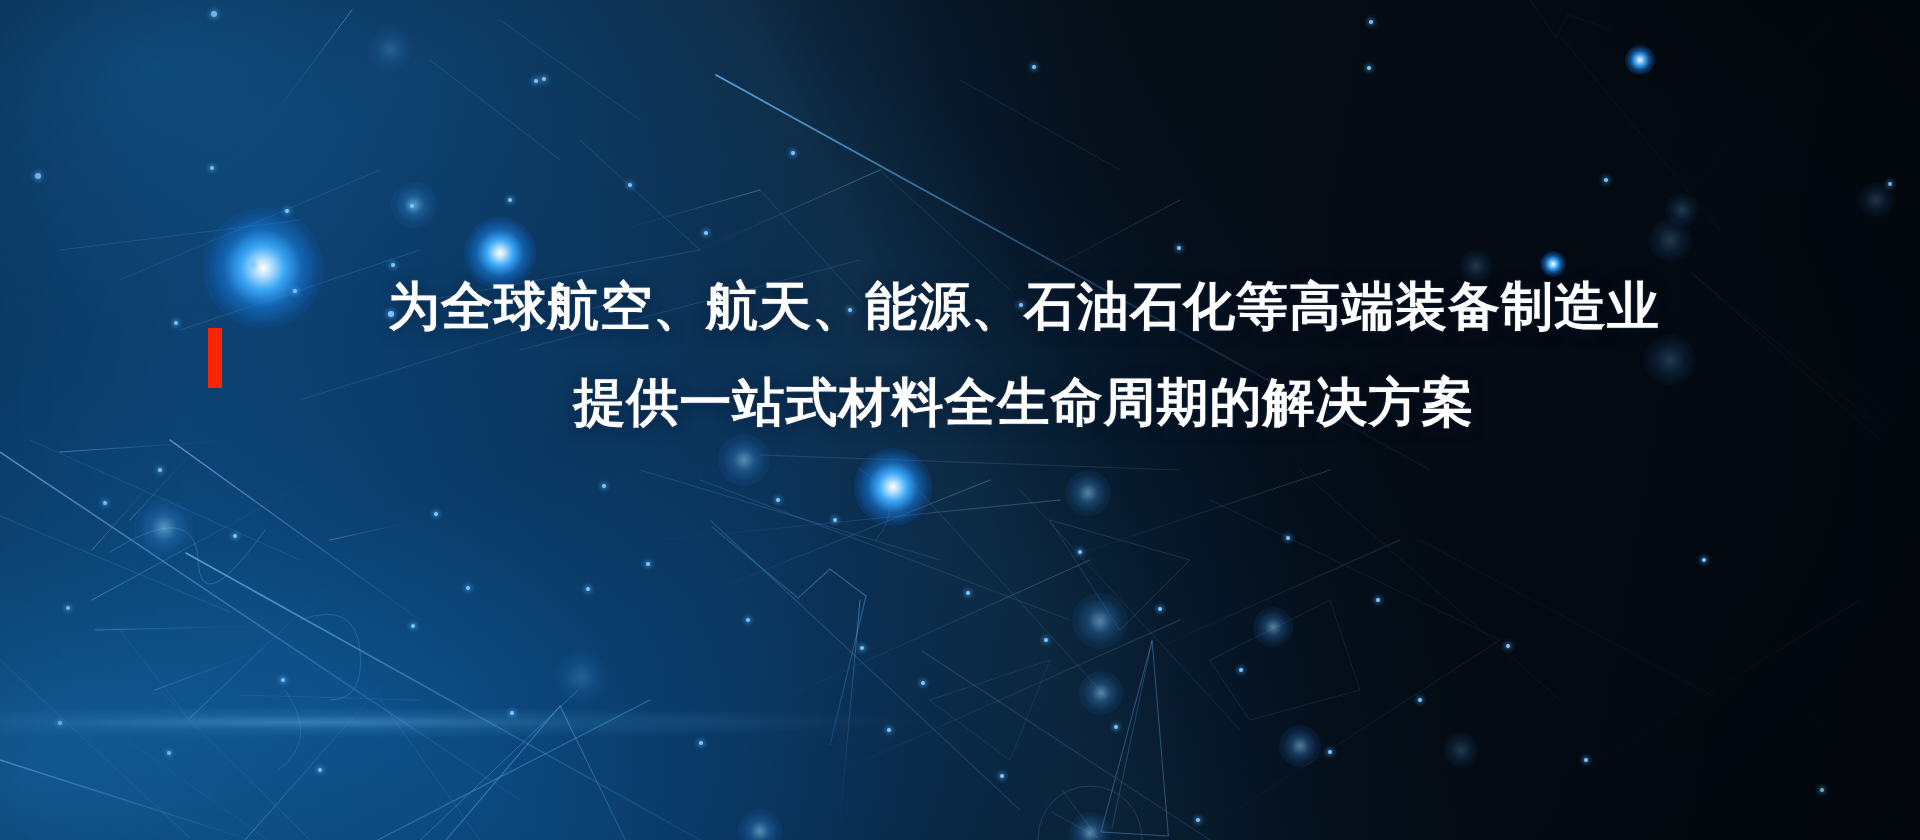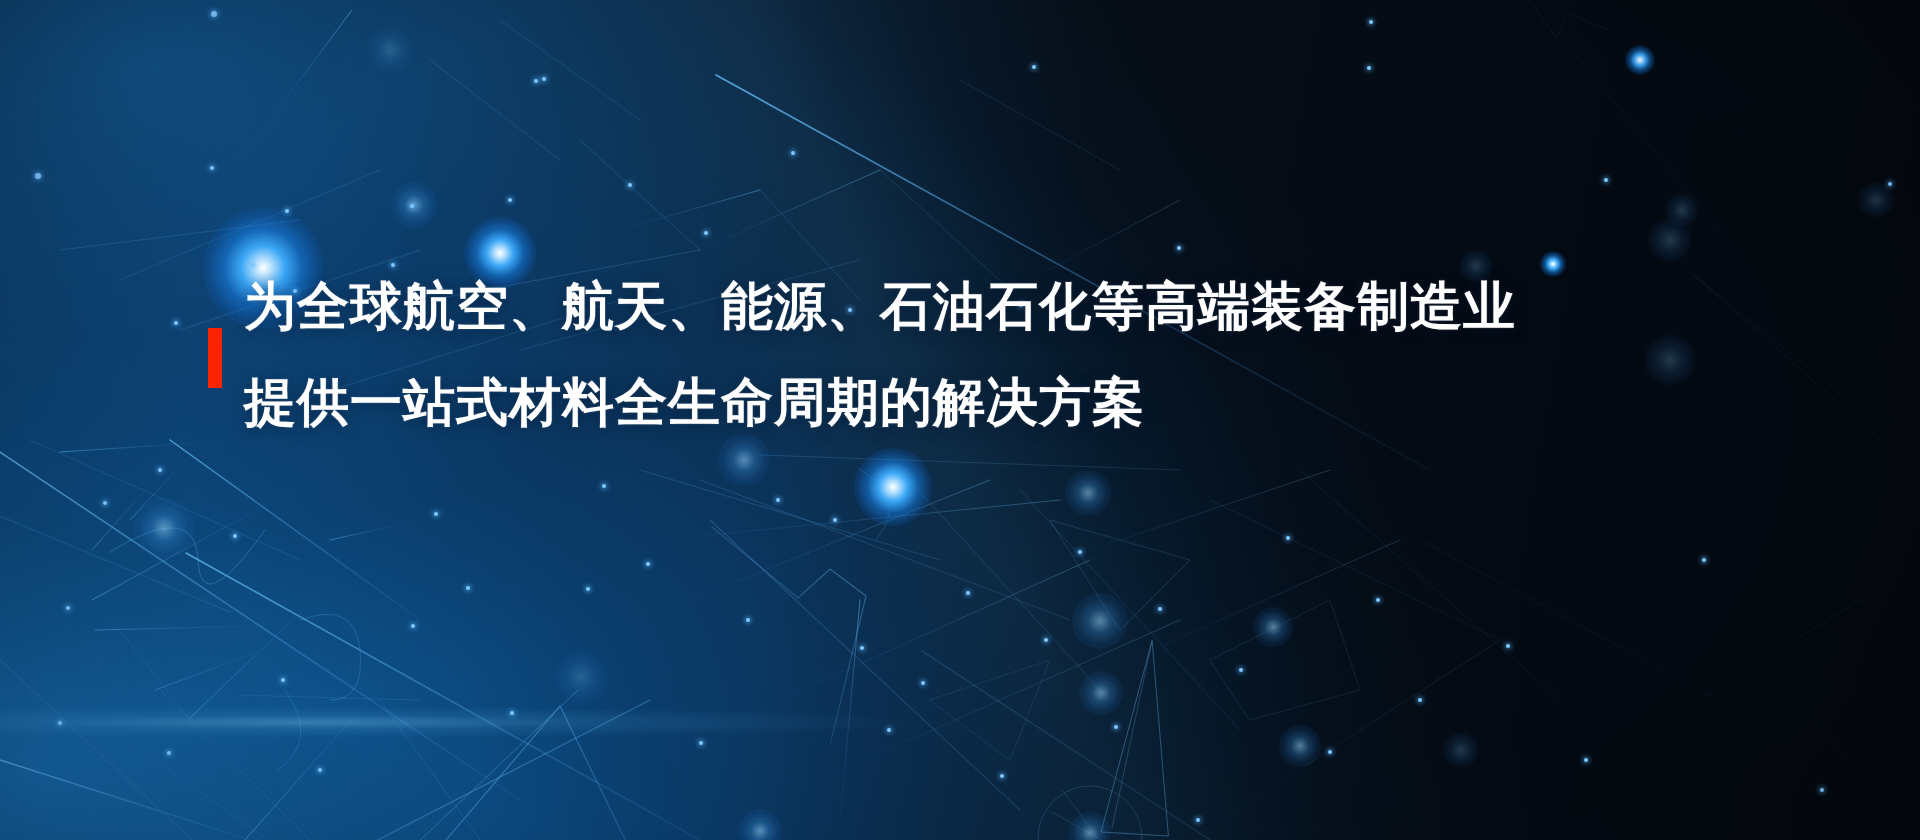--- a/index.html
+++ b/index.html
@@ -121,20 +121,21 @@
     left: 36px;
     top: 0;
     width: 1560px;
     color: #ffffff;
     font-size: 52px;
     font-weight: bold;
     line-height: 96px;
     letter-spacing: 1px;
     white-space: pre-line;
     text-shadow: 0 2px 14px rgba(0,20,50,0.55), 0 0 2px rgba(255,255,255,0.25);
+    text-align: center;
   }
 </style>
 </head>
 <body>
 
 <div id="stage">
 
   <div class="bg-layer" id="bg-base"></div>
   <div class="bg-layer" id="bg-topleft"></div>
 

